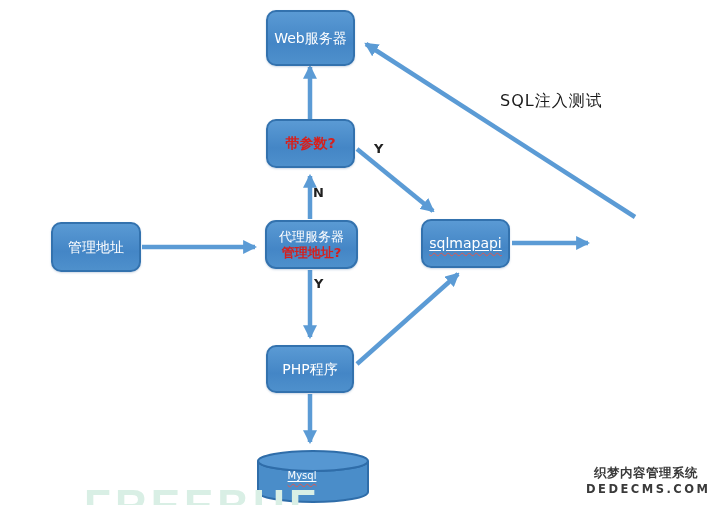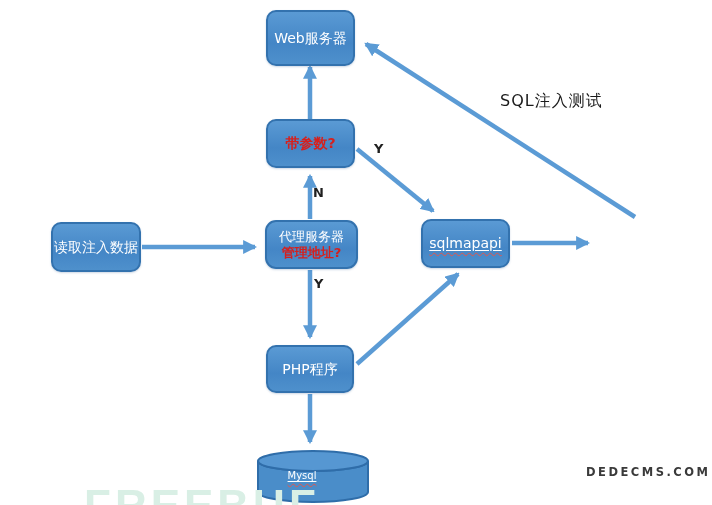--- a/index.html
+++ b/index.html
@@ -83,21 +83,21 @@
 
   <div class="node n-web">
     <span>Web服务器</span>
   </div>
 
   <div class="node n-params">
     <span class="red">带参数?</span>
   </div>
 
   <div class="node n-user">
-    <span>读取注入数据</span>
+    <span>管理地址</span>
   </div>
 
   <div class="node n-proxy">
     <span>代理服务器</span>
     <span class="red">管理地址?</span>
   </div>
 
   <div class="node n-sqlmapapi">
     <span class="spell"><span class="ulink">sqlmapapi</span></span>
   </div>
@@ -110,20 +110,21 @@
   <div class="mysql-label">
     <span class="spell"><span class="ulink">Mysql</span></span>
   </div>
 
   <div class="edge-label lbl-y-top">Y</div>
   <div class="edge-label lbl-n">N</div>
   <div class="edge-label lbl-y-bottom">Y</div>
   <div class="edge-label big lbl-sqltest">SQL注入测试</div>
 
   <div class="watermark">
+    <div class="wm1">织梦内容管理系统</div>
     <div class="wm2">DEDECMS.COM</div>
   </div>
 
   <div class="logo-frag">
     <span>FREEBUF</span>
   </div>
 
 </div>
 
 </body></html>

